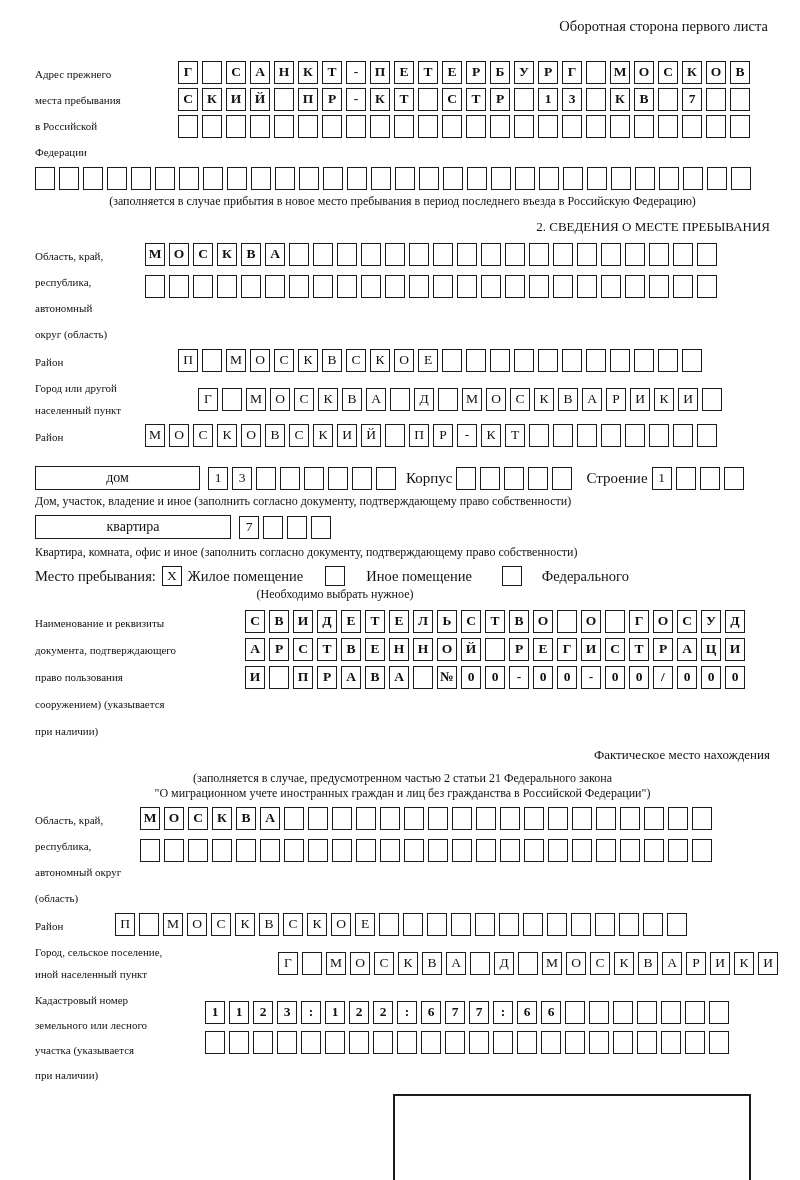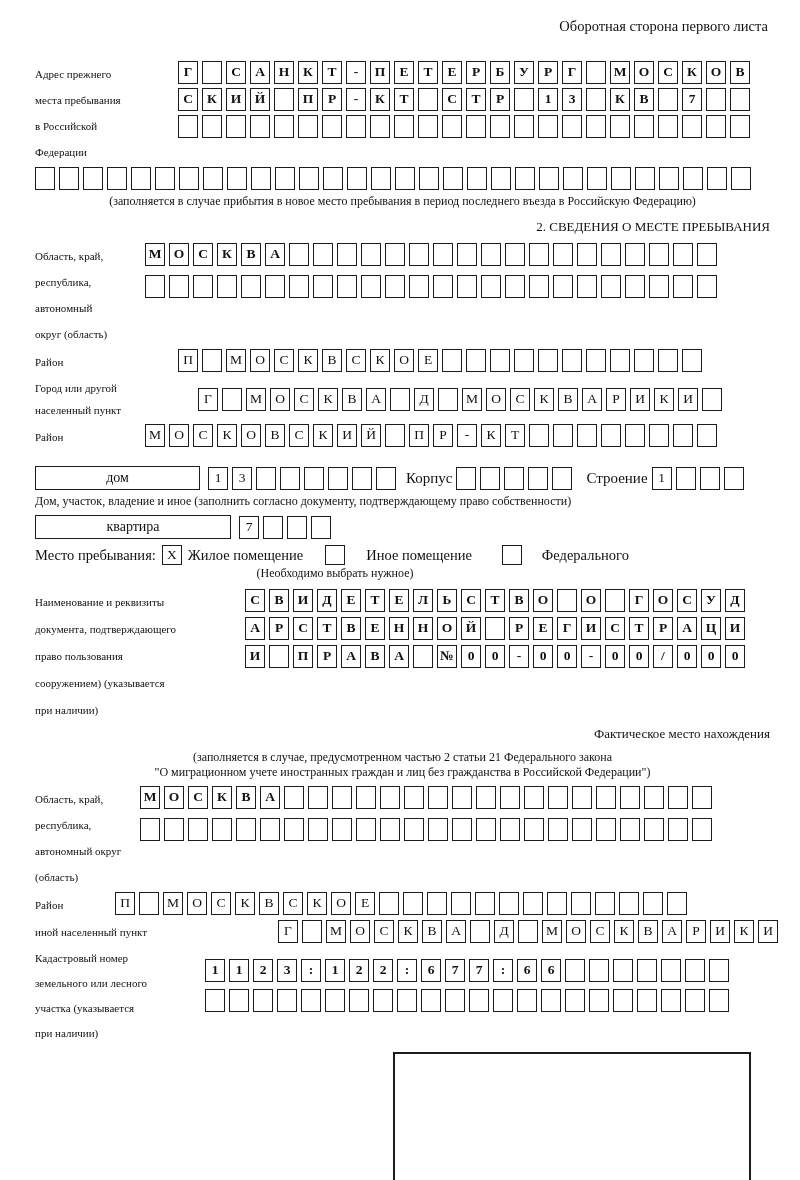--- a/index.html
+++ b/index.html
@@ -83,20 +83,21 @@
     <div class="cellrow" style="margin:0"><span class="cell"></span><span class="cell"></span><span class="cell"></span><span class="cell"></span><span class="cell"></span></div>
     <div class="inline-lbl" style="margin:0 4px 0 10px">Строение</div>
     <div class="cellrow" style="margin:0"><span class="cell">1</span><span class="cell"></span><span class="cell"></span><span class="cell"></span></div>
   </div>
   <div class="note" style="text-align:left;margin-top:4px">Дом, участок, владение и иное (заполнить согласно документу, подтверждающему право собственности)</div>
 
   <div class="frow" style="align-items:center">
     <div class="namebox" style="width:196px">квартира</div>
     <div class="cellrow" style="margin:0 0 0 8px"><span class="cell">7</span><span class="cell"></span><span class="cell"></span><span class="cell"></span></div>
   </div>
+  <div class="note" style="text-align:left;margin-top:6px">Квартира, комната, офис и иное (заполнить согласно документу, подтверждающему право собственности)</div>
 
   <div class="chk-row">
     <span>Место пребывания:</span>
     <span class="checkbox">X</span>
     <span>Жилое помещение</span>
     <span class="checkbox" style="margin-left:22px"></span>
     <span style="margin-left:15px">Иное помещение</span>
     <span class="checkbox" style="margin-left:30px"></span>
     <span style="margin-left:14px">Федерального</span>
   </div>
@@ -134,20 +135,21 @@
     </div>
   </div>
 
   <div class="frow" style="margin-top:2px">
     <div class="lblcol" style="width:80px">Район</div>
     <div class="cellrow"><span class="cell">П</span><span class="cell"></span><span class="cell">М</span><span class="cell">О</span><span class="cell">С</span><span class="cell">К</span><span class="cell">В</span><span class="cell">С</span><span class="cell">К</span><span class="cell">О</span><span class="cell">Е</span><span class="cell"></span><span class="cell"></span><span class="cell"></span><span class="cell"></span><span class="cell"></span><span class="cell"></span><span class="cell"></span><span class="cell"></span><span class="cell"></span><span class="cell"></span><span class="cell"></span><span class="cell"></span><span class="cell"></span></div>
   </div>
 
   <div class="frow" style="margin-top:1px;align-items:center">
     <div class="lblcol" style="width:243px;line-height:22px">
+      <div>Город, сельское поселение,</div>
       <div>иной населенный пункт</div>
     </div>
     <div class="cellrow" style="margin-bottom:0"><span class="cell">Г</span><span class="cell"></span><span class="cell">М</span><span class="cell">О</span><span class="cell">С</span><span class="cell">К</span><span class="cell">В</span><span class="cell">А</span><span class="cell"></span><span class="cell">Д</span><span class="cell"></span><span class="cell">М</span><span class="cell">О</span><span class="cell">С</span><span class="cell">К</span><span class="cell">В</span><span class="cell">А</span><span class="cell">Р</span><span class="cell">И</span><span class="cell">К</span><span class="cell">И</span></div>
   </div>
 
   <div class="frow" style="margin-top:3px">
     <div class="lblcol" style="width:170px;line-height:25px">
       <div>Кадастровый номер</div>
       <div>земельного или лесного</div>
       <div>участка (указывается</div>

